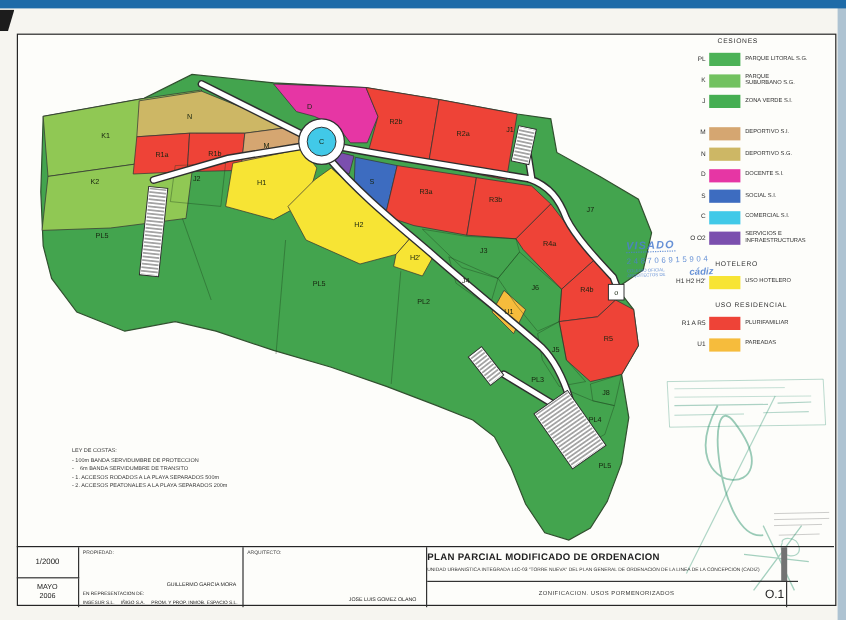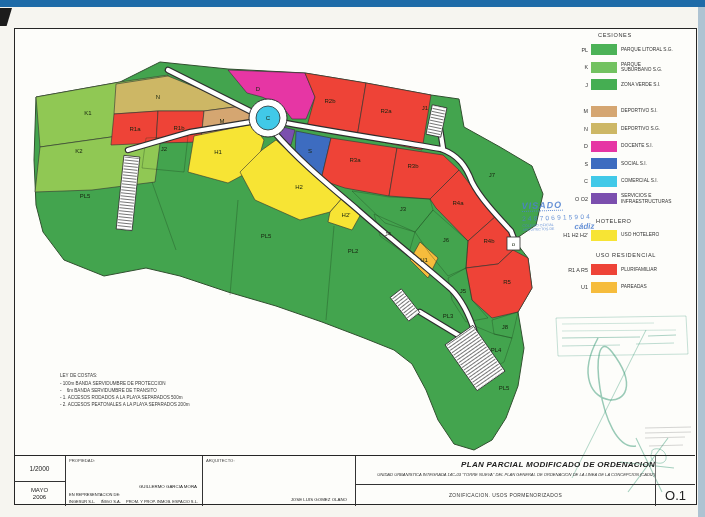--- a/index.html
+++ b/index.html
@@ -39,25 +39,25 @@
   
   .tblock{position:absolute;left:14px;top:455px;width:681px;height:50px;border-top:1.5px solid #262626;
           z-index:2;font-size:5px;}
   .cell{position:absolute;box-sizing:border-box;}
   .cA1{left:0;top:0;width:52px;height:26px;border-right:1px solid #333;border-bottom:1px solid #333;
        display:flex;align-items:center;justify-content:center;font-size:6.5px;}
   .cA2{left:0;top:26px;width:52px;height:24px;border-right:1px solid #333;display:flex;flex-direction:column;
        align-items:center;justify-content:center;font-size:6px;line-height:1.1;}
   .cB{left:52px;top:0;width:137px;height:50px;border-right:1px solid #333;}
   .cC{left:189px;top:0;width:153px;height:50px;border-right:1px solid #333;}
-  .cD1{left:342px;top:0;width:300px;height:28px;border-right:1px solid #737373;text-align:right;font-style:italic;}
+  .cD1{left:342px;top:0;width:300px;height:28px;border-right:5px solid #737373;text-align:left;}
   .cD2{left:342px;top:28px;width:300px;height:22px;border-right:1px solid #333;border-top:1px solid #333;
        display:flex;align-items:center;justify-content:center;}
-  .cE2{left:642px;top:28px;width:39px;height:22px;border-top:1px solid #333;display:flex;align-items:center;
-       justify-content:center;font-size:13px;}
+  .cE2{left:612px;top:28px;width:39px;height:22px;border-top:1px solid #333;display:flex;align-items:center;
+       justify-content:center;font-size:10px;}
   .hdr{position:absolute;left:3px;top:2px;font-size:4.2px;color:#444;}
   .pname{position:absolute;right:5px;top:28px;font-size:4.4px;}
   .prep{position:absolute;left:3px;top:36px;font-size:4px;}
   .pcos{position:absolute;left:3px;right:4px;top:43px;display:flex;justify-content:space-between;font-size:4px;}
   .aname{position:absolute;right:8px;bottom:4px;font-size:4.4px;}
   .tb-title{font-size:8px;font-weight:bold;letter-spacing:.3px;margin-top:4px;}
   .tb-sub{font-size:4.1px;margin-top:3px;color:#333;}
   .tb-sheet{font-size:4.9px;letter-spacing:.4px;color:#333;}
 </style>
 </head>

